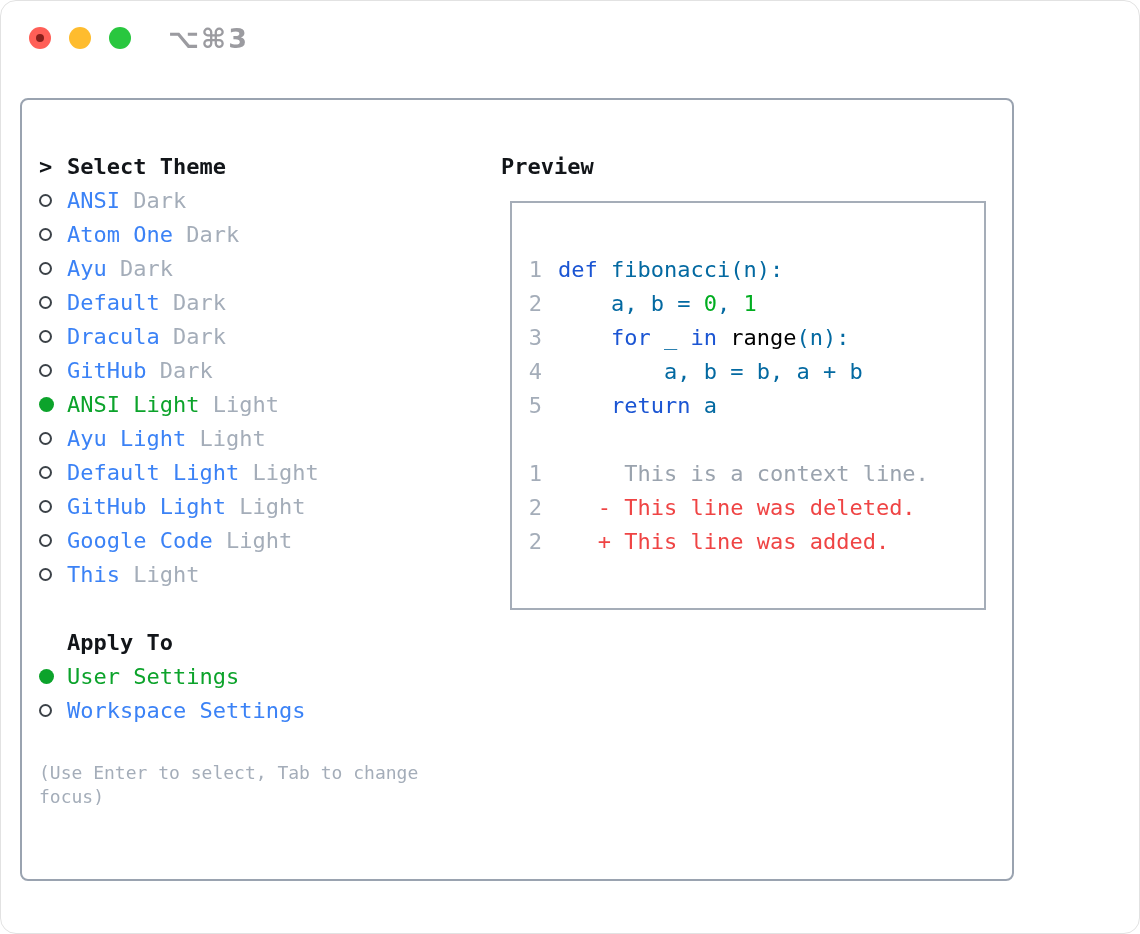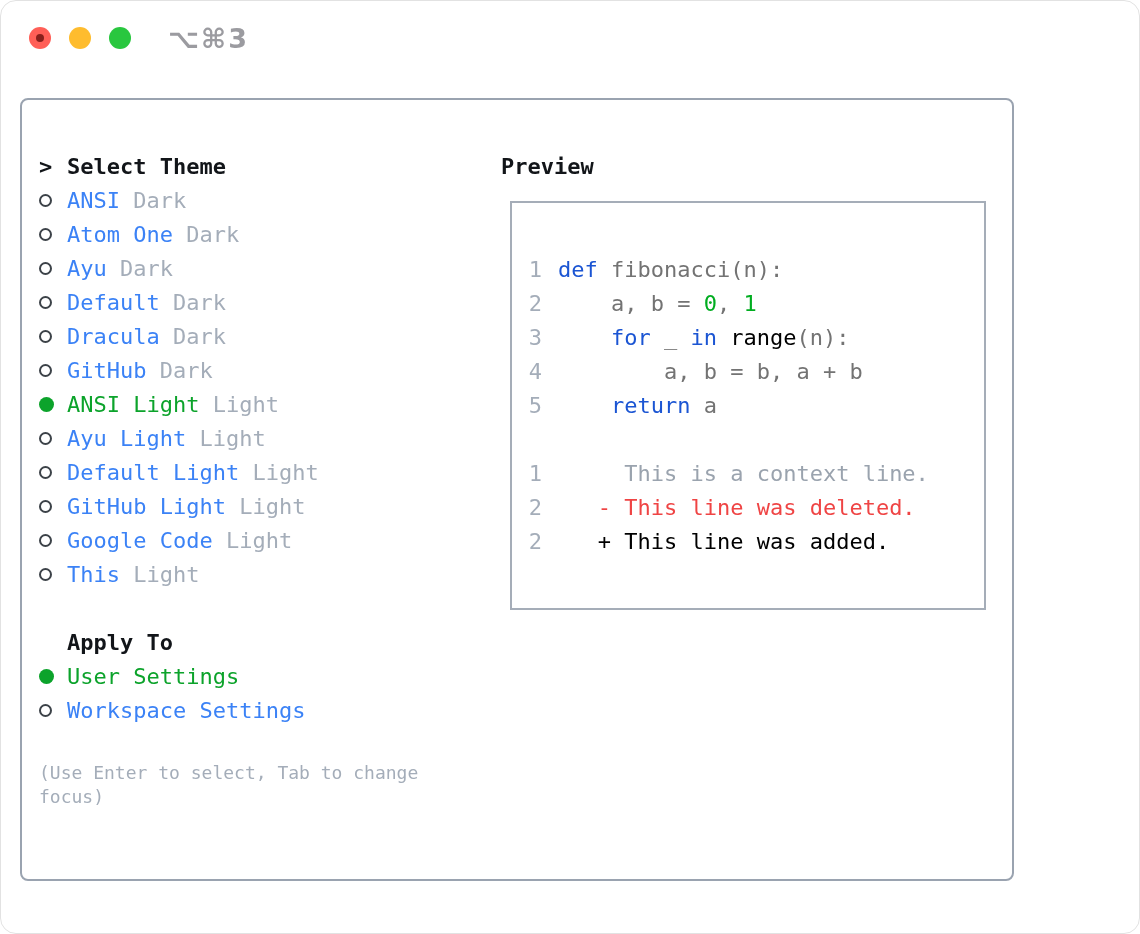--- a/index.html
+++ b/index.html
@@ -71,27 +71,27 @@
   .preview-box {
     margin-top: 18px; margin-left: 9px;
     width: 476px; height: 409px;
     border: 2px solid #a5adb8;
     padding: 49px 0 0 14px;
     background: #ffffff;
   }
   .crow { height: 34px; display: flex; align-items: center; font-size: 22px; }
   .lnum { width: 16px; flex: 0 0 16px; text-align: right; color: #a4adb9; margin-right: 16px; }
   .seg { white-space: pre; }
-  .seg-plain   { color: #737373; }
+  .seg-plain   { color: #0369a1; }
   .seg-keyword { color: #1b55d3; }
   .seg-number  { color: #00ad20; }
   .seg-builtin { color: #000000; }
   .seg-context { color: #9aa3ae; text-align: center; }
   .seg-deleted { color: #ef4444; }
-  .seg-added   { color: #000000; }
+  .seg-added   { color: #ef4444; }
   .diff-group { margin-top: 34px; }
 </style>
 </head>
 <body>
 
 <div class="screen">
 
   <div class="titlebar">
     <div class="traffic red"></div>
     <div class="traffic yellow"></div>

